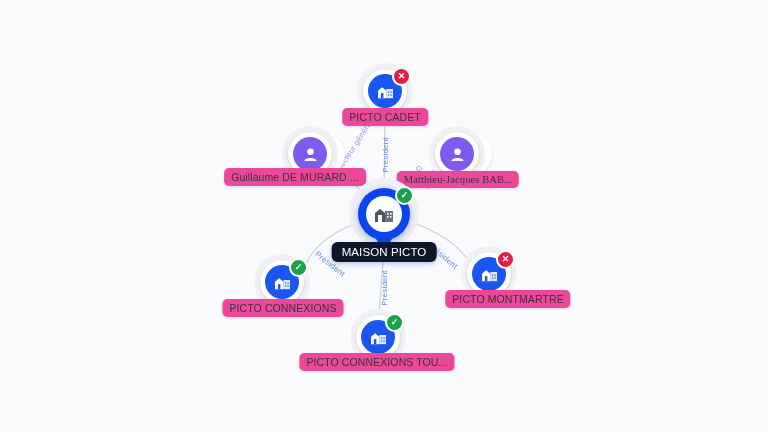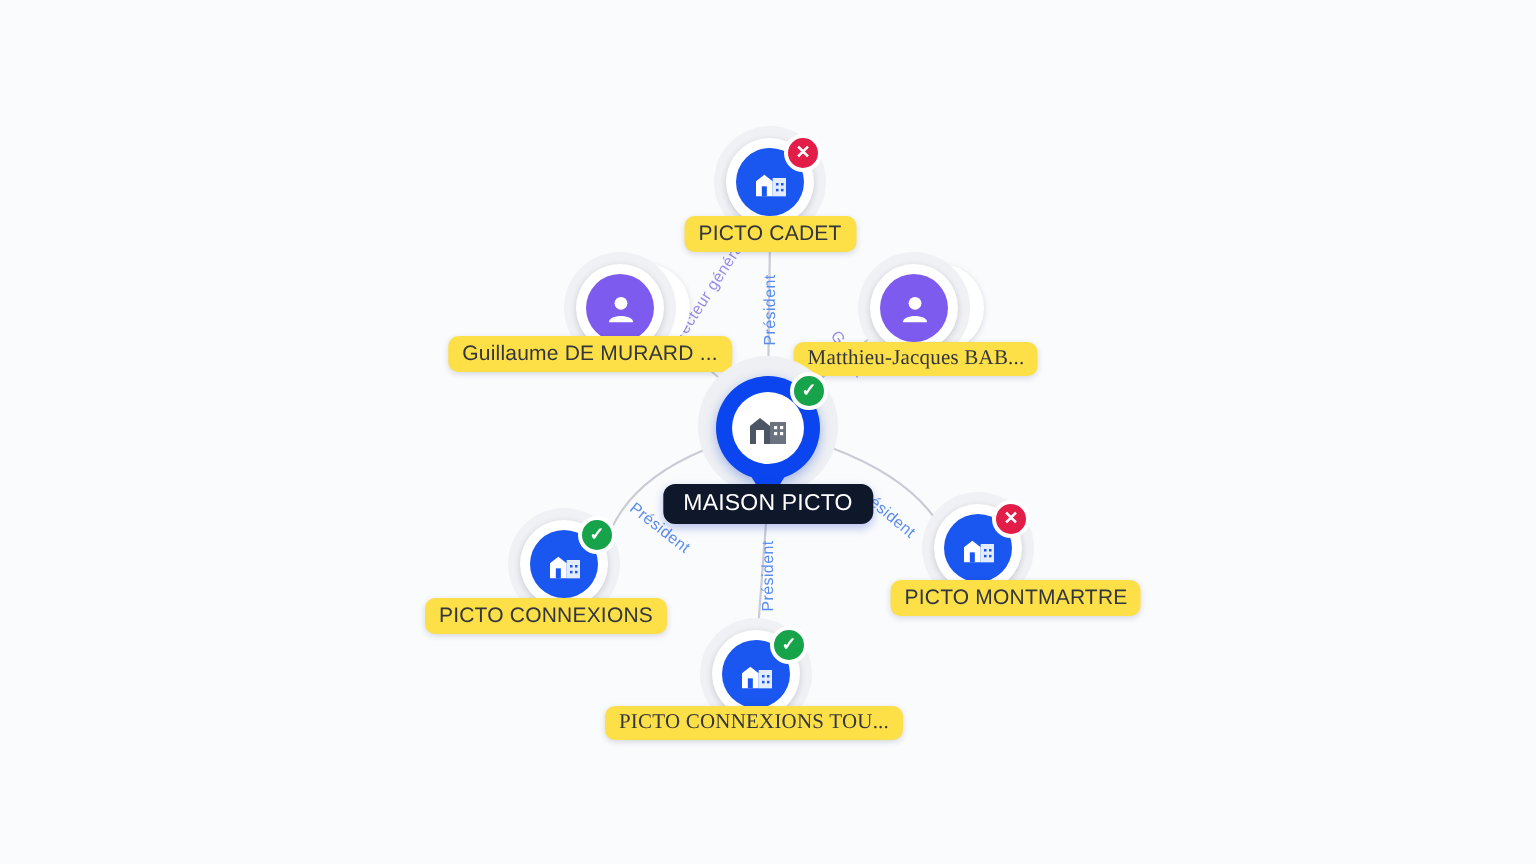--- a/index.html
+++ b/index.html
@@ -68,21 +68,21 @@
     border-top:18px solid #0a45f0;
   }
   .pin .pin-inner{
     width:36px;height:36px;border-radius:50%;background:#ffffff;
     display:flex;align-items:center;justify-content:center;position:relative;z-index:2;
   }
 
   
   .lbl{
     position:absolute;transform:translate(-50%,0);
-    background:#fde047;color:#33363d;
+    background:#ec4899;color:#33363d;
     font-size:10.5px;letter-spacing:.1px;white-space:nowrap;
     padding:3px 7px;border-radius:5px;
     box-shadow:0 1px 3px rgba(20,30,60,.16);
   }
   .lbl.primary{
     background:#0f172a;color:#ffffff;font-size:11.5px;
     padding:4px 10px;border-radius:6px;
     box-shadow:0 2px 5px rgba(20,60,200,.3);
   }
   .elabel{
@@ -167,21 +167,21 @@
     <rect x="13" y="9" width="1.5" height="1.5" fill="#1a56f0"></rect>
     <rect x="16" y="9" width="1.5" height="1.5" fill="#1a56f0"></rect>
     <rect x="13" y="12.5" width="1.5" height="1.5" fill="#1a56f0"></rect>
     <rect x="16" y="12.5" width="1.5" height="1.5" fill="#1a56f0"></rect>
     <rect x="4.5" y="11" width="3" height="6" fill="#1a56f0"></rect>
   </svg>
           </div>
           <div class="badge ok">✓</div>
         </div>
       </div>
-      <div class="lbl" style="left: 273px; top: 299px; text-align: center;">PICTO CONNEXIONS</div>
+      <div class="lbl" style="left: 283px; top: 299px; text-align: center;">PICTO CONNEXIONS</div>
       <div class="node" style="left: 489px; top: 274px;">
         <div class="halo"></div>
         <div class="disc">
           <div class="inner company">
   <svg width="17" height="15" viewBox="0 0 20 18">
     <path d="M1 17 L1 8 L6 4 L11 8 L11 17 Z" fill="#ffffff"></path>
     <rect x="11" y="6" width="8" height="11" fill="#e3ecfd"></rect>
     <rect x="13" y="9" width="1.5" height="1.5" fill="#1a56f0"></rect>
     <rect x="16" y="9" width="1.5" height="1.5" fill="#1a56f0"></rect>
     <rect x="13" y="12.5" width="1.5" height="1.5" fill="#1a56f0"></rect>
@@ -203,21 +203,21 @@
     <rect x="13" y="9" width="1.5" height="1.5" fill="#1a56f0"></rect>
     <rect x="16" y="9" width="1.5" height="1.5" fill="#1a56f0"></rect>
     <rect x="13" y="12.5" width="1.5" height="1.5" fill="#1a56f0"></rect>
     <rect x="16" y="12.5" width="1.5" height="1.5" fill="#1a56f0"></rect>
     <rect x="4.5" y="11" width="3" height="6" fill="#1a56f0"></rect>
   </svg>
           </div>
           <div class="badge ok">✓</div>
         </div>
       </div>
-      <div class="lbl" style="left: 377px; top: 353px; font-family: Liberation Serif, serif;">PICTO CONNEXIONS TOU...</div>
+      <div class="lbl" style="left: 377px; top: 353px;">PICTO CONNEXIONS TOU...</div>
     </div>
 
   <div class="pin-wrap" id="center-node" style="left: 384px; top: 214px;">
     <div class="pin-halo"></div>
     <div class="pin">
       <div class="pin-inner">
         <svg width="20" height="18" viewBox="0 0 20 18">
           <path d="M1 17 L1 8 L6 4 L11 8 L11 17 Z" fill="#4b5563"></path>
           <rect x="11" y="6" width="8" height="11" fill="#6b7280"></rect>
           <rect x="13" y="8" width="1.6" height="1.6" fill="#ffffff"></rect>

